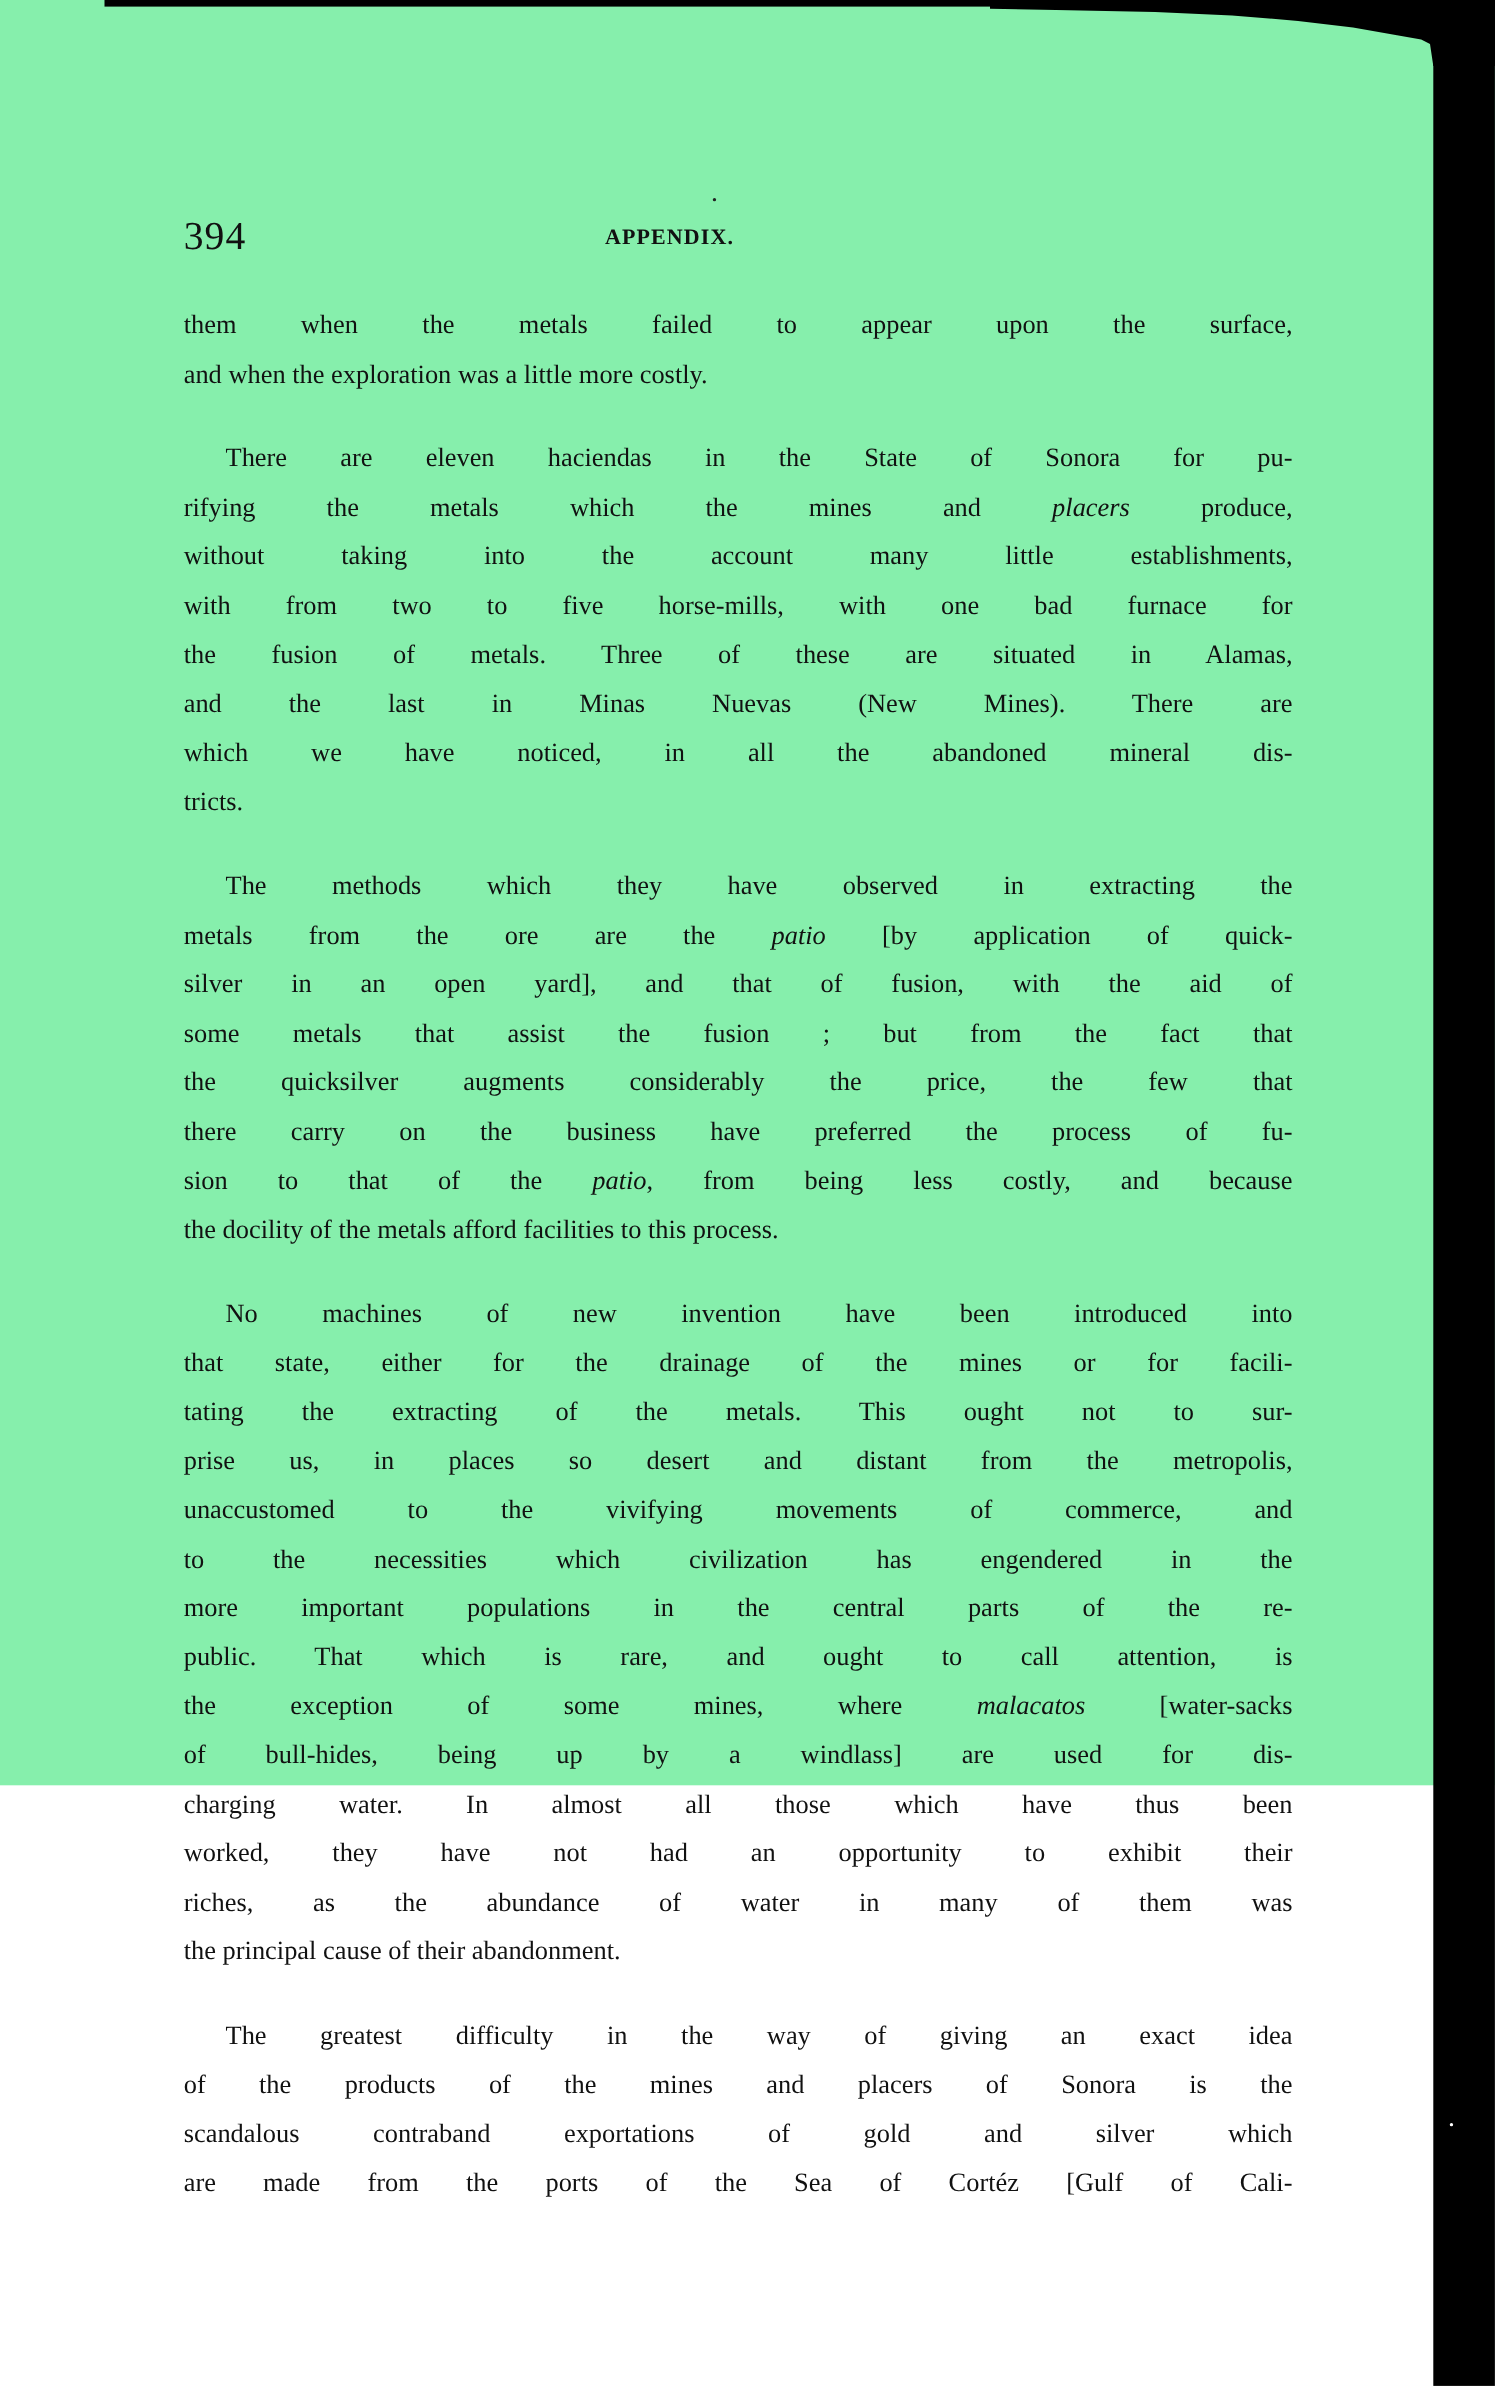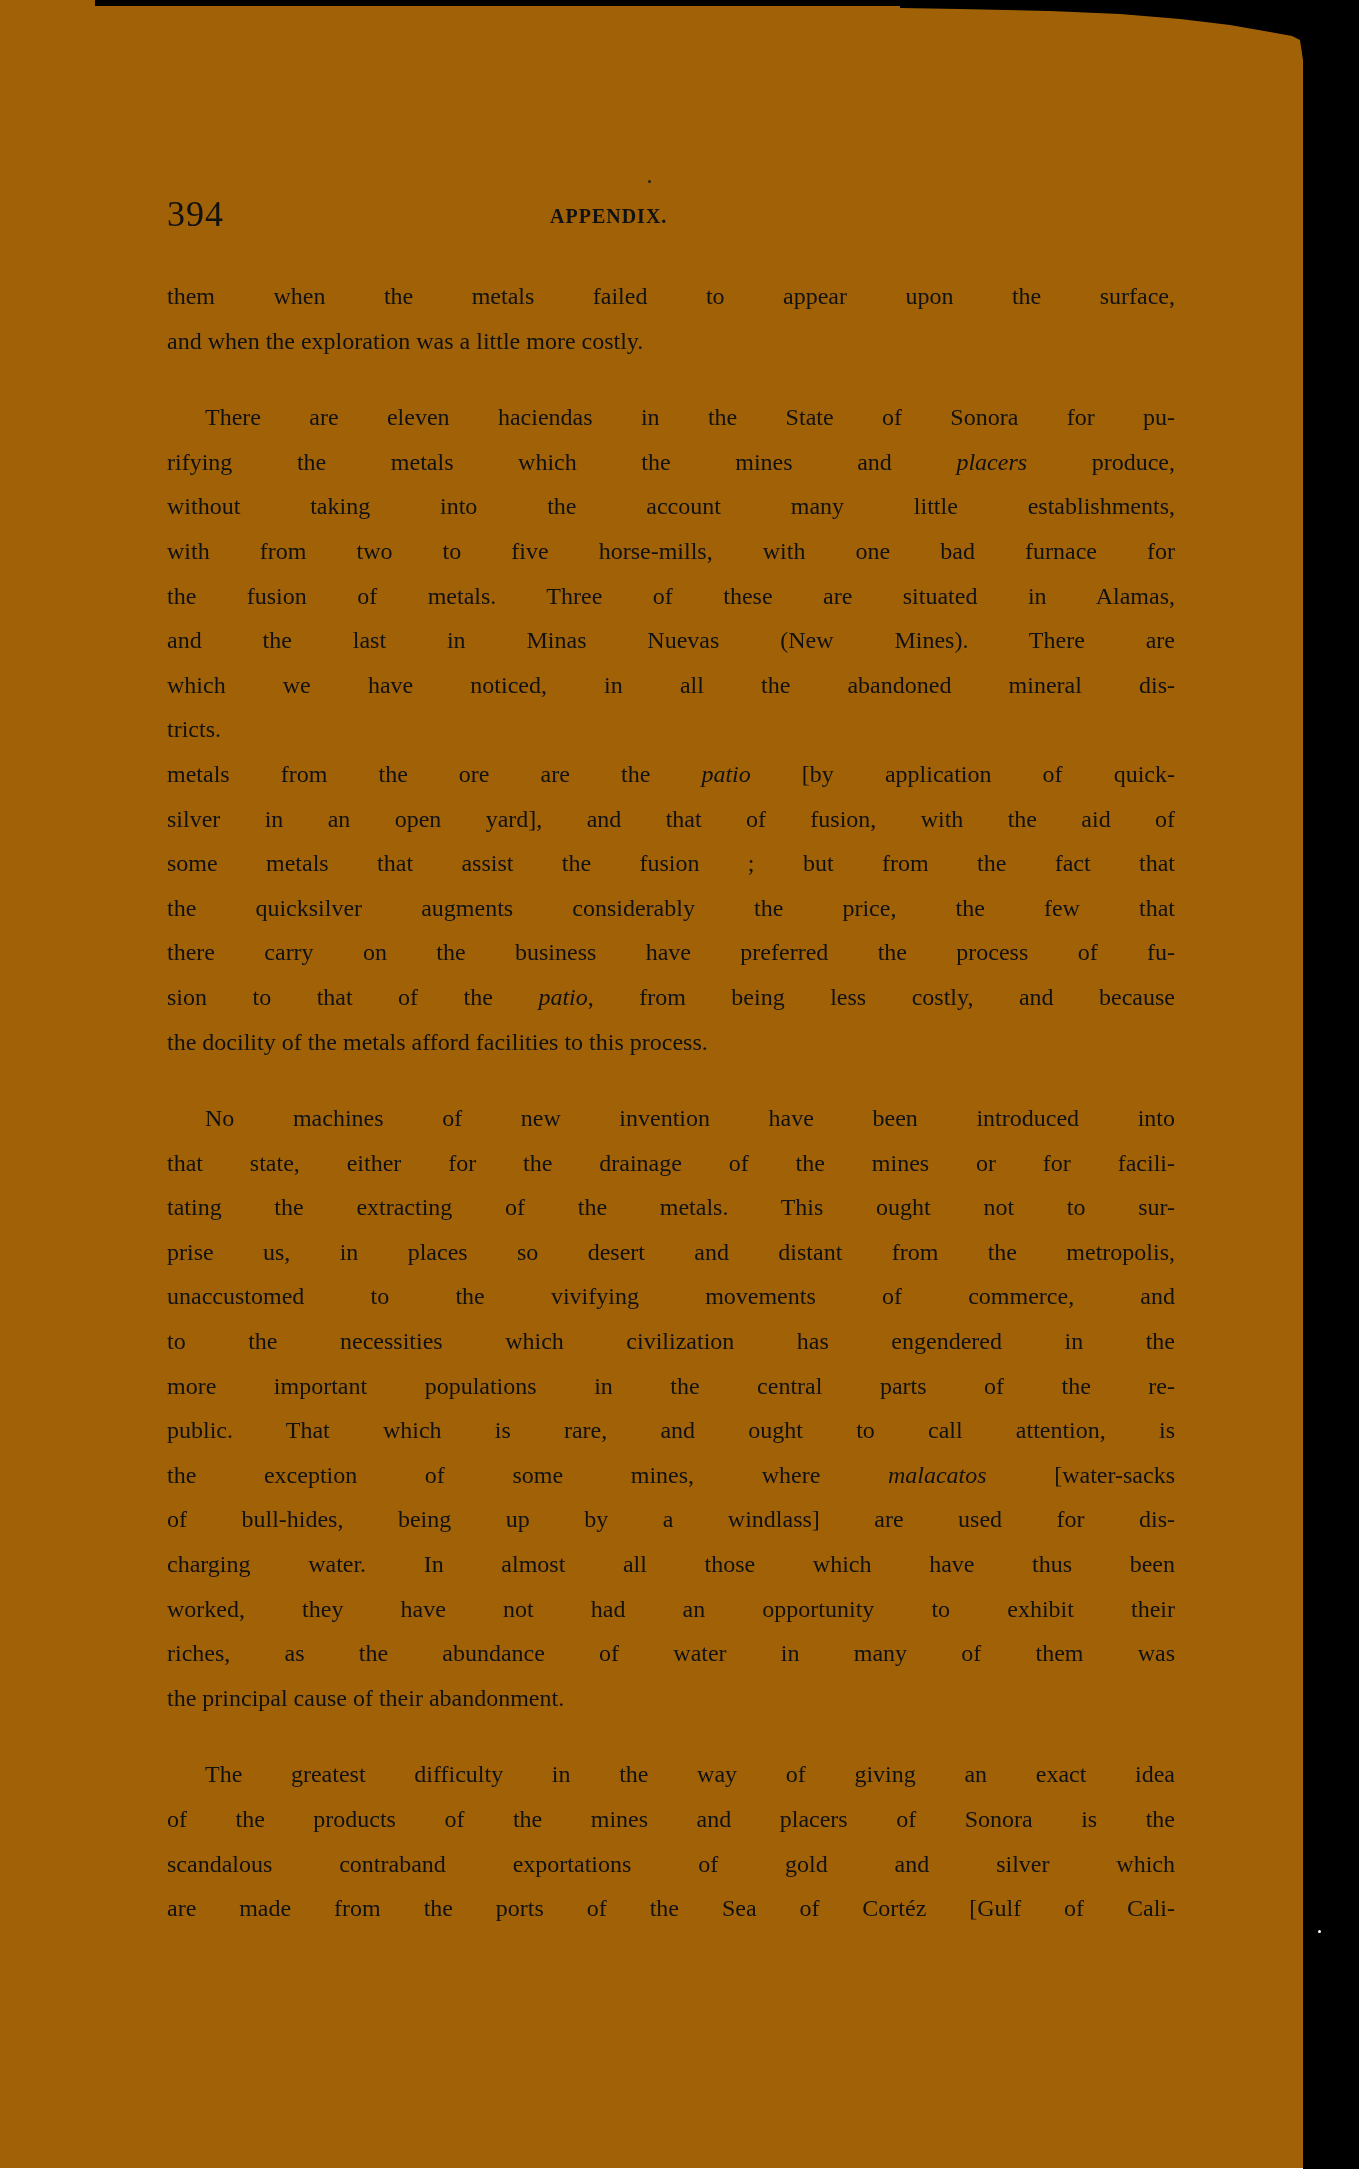--- a/index.html
+++ b/index.html
@@ -12,22 +12,22 @@
     height: 2169px;
     position: relative;
     overflow: hidden;
     font-family: "Liberation Serif", "DejaVu Serif", serif;
     color: #111111;
   }
   .page {
     position: absolute;
     left: 0; top: 0;
     width: 1359px;
-    height: 2168px;
-    background: #a16207;
+    height: 1623px;
+    background: #86efac;
   }
   
   .scan-top {
     position: absolute;
     left: 95px; top: 0;
     width: 1264px;
     height: 6px;
     background: #000000;
   }
   .scan-top-curve {
@@ -116,20 +116,21 @@
       <span class="line">them when the metals failed to appear upon the surface,</span>
       <span class="line last">and when the exploration was a little more costly.</span>
       <span class="line indent">There are eleven haciendas in the State of Sonora for pu-</span>
       <span class="line"><span>rifying the metals which the mines and </span><em>placers</em><span> produce,</span></span>
       <span class="line">without taking into the account many little establishments,</span>
       <span class="line">with from two to five horse-mills, with one bad furnace for</span>
       <span class="line">the fusion of metals.  Three of these are situated in Alamas,</span>
       <span class="line">and the last in Minas Nuevas (New Mines).  There are</span>
       <span class="line">which we have noticed, in all the abandoned mineral dis-</span>
       <span class="line last">tricts.</span>
+      <span class="line indent">The methods which they have observed in extracting the</span>
       <span class="line"><span>metals from the ore are the </span><em>patio</em><span> [by application of quick-</span></span>
       <span class="line">silver in an open yard], and that of fusion, with the aid of</span>
       <span class="line">some metals that assist the fusion ; but from the fact that</span>
       <span class="line">the quicksilver augments considerably the price, the few that</span>
       <span class="line">there carry on the business have preferred the process of fu-</span>
       <span class="line"><span>sion to that of the </span><em>patio</em><span>, from being less costly, and because</span></span>
       <span class="line last">the docility of the metals afford facilities to this process.</span>
       <span class="line indent">No machines of new invention have been introduced into</span>
       <span class="line">that state, either for the drainage of the mines or for facili-</span>
       <span class="line">tating the extracting of the metals.  This ought not to sur-</span>

